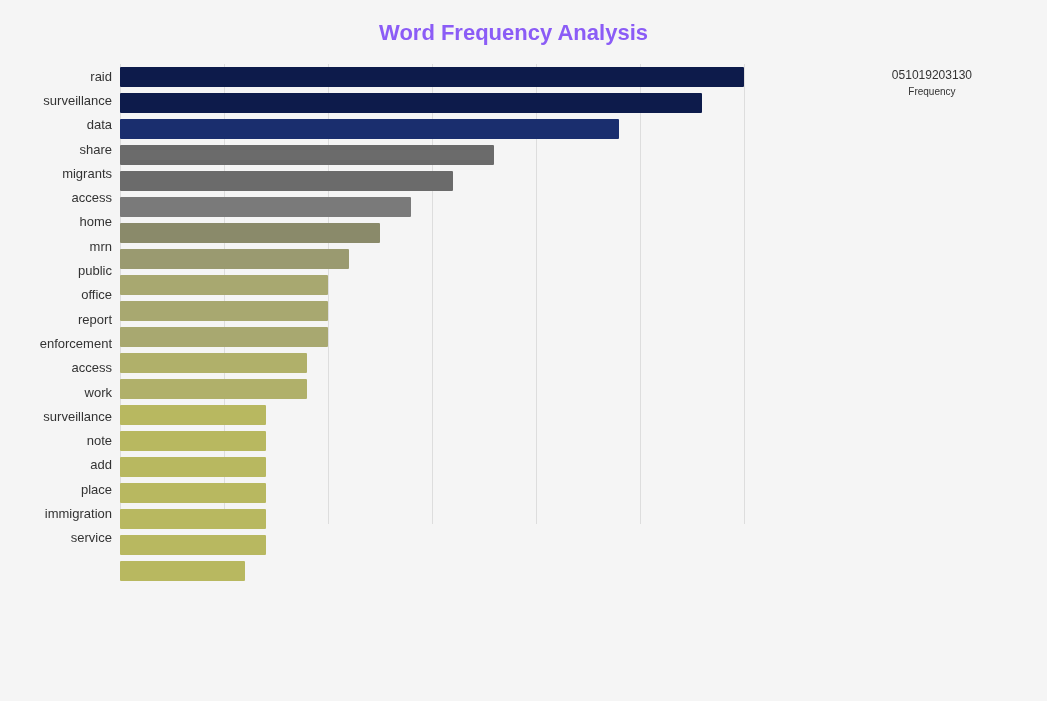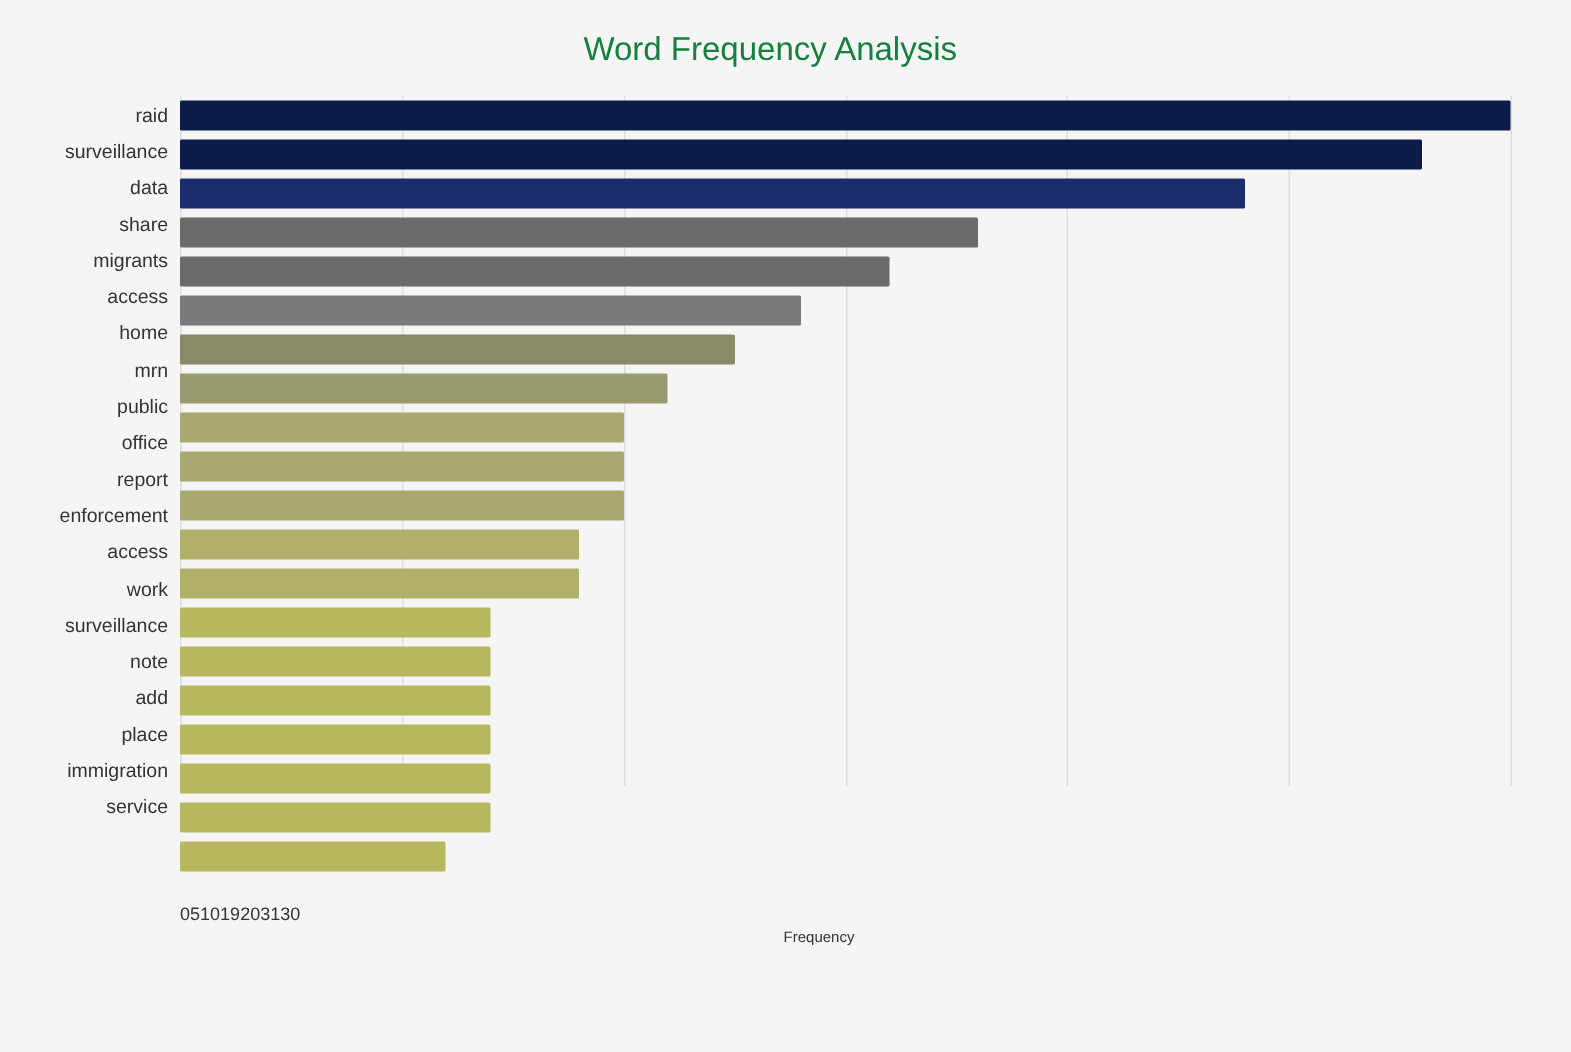--- a/index.html
+++ b/index.html
@@ -15,22 +15,22 @@
     .chart-container {
       background: #f5f5f5;
       width: 1047px;
       height: 701px;
       padding: 20px 40px 60px 20px;
       position: relative;
     }
     .chart-title {
       text-align: center;
       font-size: 22px;
-      font-weight: normal;
-      color: #15803d;
+      font-weight: bold;
+      color: #8b5cf6;
       margin-bottom: 18px;
     }
     .chart-area {
       display: flex;
       flex-direction: row;
       width: 100%;
       height: calc(100% - 80px);
     }
     .y-axis {
       display: flex;
@@ -98,21 +98,21 @@
       color: #333;
       margin-top: 4px;
     }
   </style>
 </head>
 <body>
 
 <div class="chart-container">
   <div class="chart-title">Word Frequency Analysis</div>
 
-  <div style="display:flex; flex-direction:column; height: calc(100% - 55px); gap: 48px;">
+  <div style="display:flex; height: calc(100% - 55px); gap: 48px;">
     <div class="chart-area">
 
       <div class="y-axis" id="y-axis">
           <div class="y-label">raid</div>
           <div class="y-label">surveillance</div>
           <div class="y-label">data</div>
           <div class="y-label">share</div>
           <div class="y-label">migrants</div>
           <div class="y-label">access</div>
           <div class="y-label">home</div>

